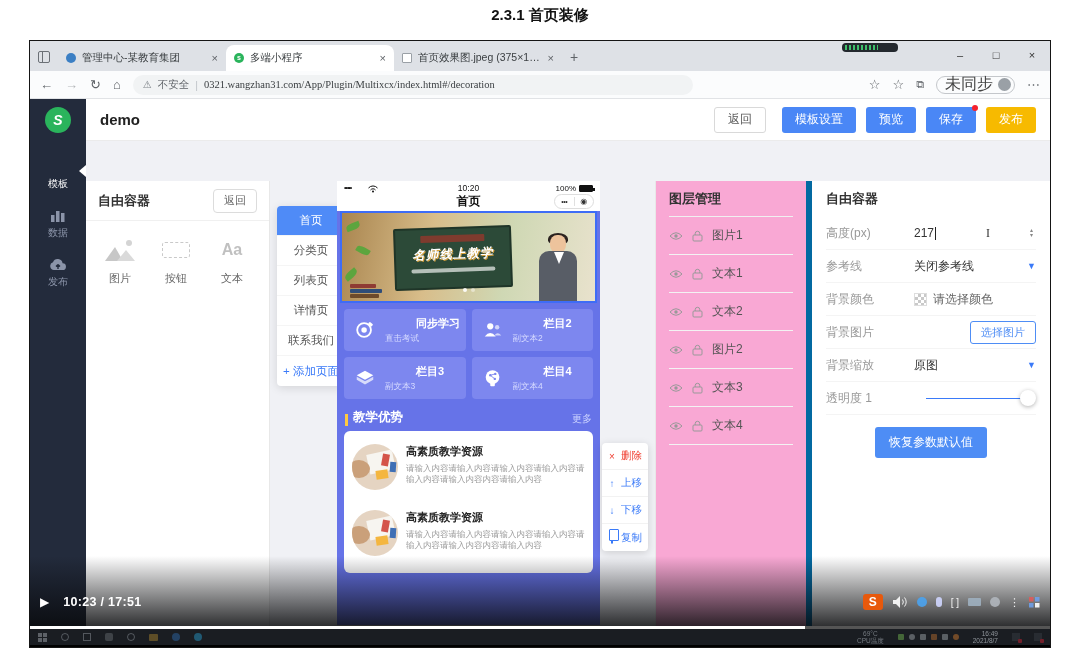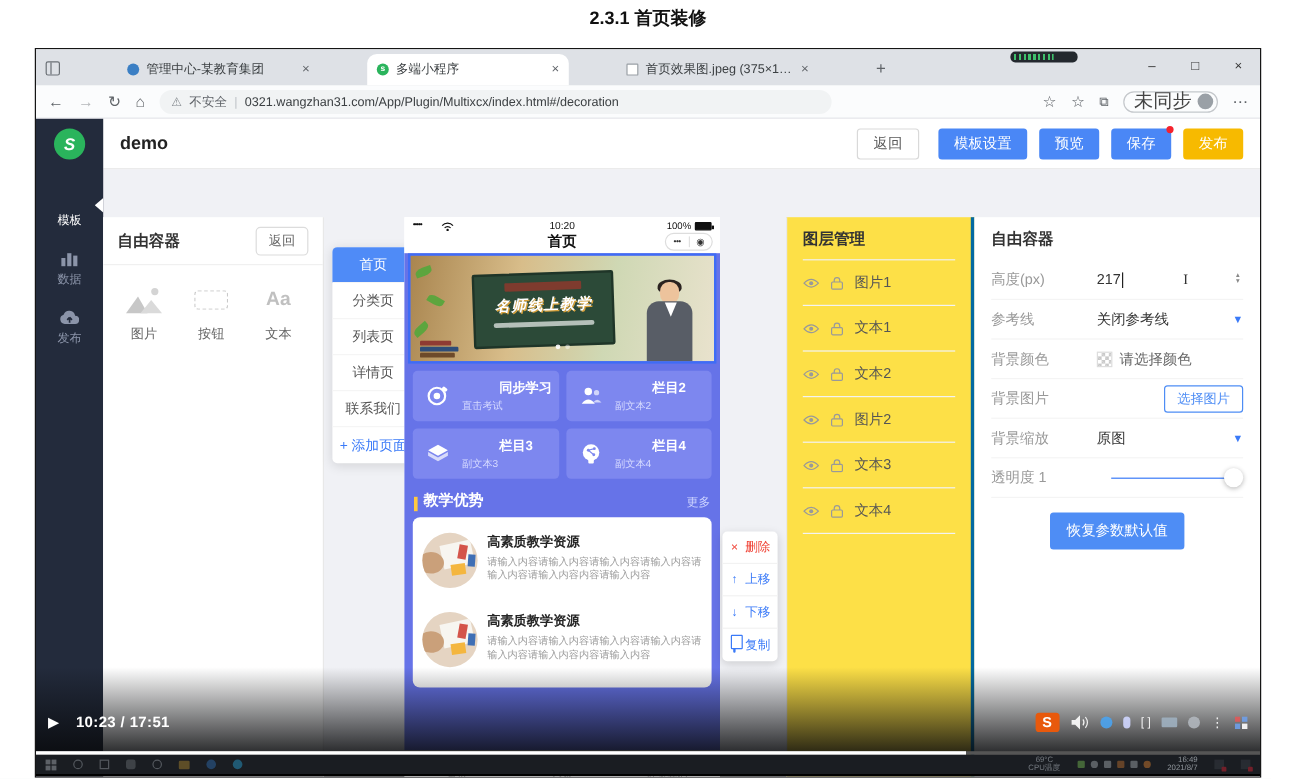--- a/index.html
+++ b/index.html
@@ -3,42 +3,42 @@
 <meta charset="utf-8">
 <style>
   * { margin:0; padding:0; box-sizing:border-box; }
   body { width:1080px; height:649px; background:#fff; font-family:"Liberation Sans", sans-serif; position:relative; overflow:hidden; }
 
   .doc-title { position:absolute; top:6px; left:0; width:100%; text-align:center; font-size:15px; font-weight:bold; color:#111; }
 
   .video { position:absolute; left:29px; top:40px; width:1022px; height:608px; border:1px solid #151515; background:#f0f1f5; overflow:hidden; }
 
   
-  .tabstrip { height:30px; background:#dee1e6; display:flex; align-items:flex-end; padding-left:6px; position:relative;gap:40px; }
+  .tabstrip { height:30px; background:#dee1e6; display:flex; align-items:flex-end; padding-left:6px; position:relative; }
   .tabsearch { width:12px; height:12px; border:1px solid #6b7076; border-radius:2px; margin:0 8px 8px 2px; position:relative; }
   .tabsearch::after { content:''; position:absolute; left:3px; top:0; bottom:0; width:1px; background:#6b7076; }
   .tab { width:168px; height:26px; display:flex; align-items:center; gap:6px; padding:0 8px; font-size:10.5px; color:#3c4043; border-radius:8px 8px 0 0; }
   .tab.active { background:#fff; }
   .tab-label { flex:1; white-space:nowrap; overflow:hidden; text-overflow:ellipsis; }
   .tab-close { color:#5f6368; font-size:11px; }
   .fav { width:10px; height:10px; border-radius:50%; flex:0 0 auto; }
   .fav1 { background:#3b7fc4; }
   .fav2 { background:#2ab45c; color:#fff; font-size:7px; line-height:10px; text-align:center; font-weight:bold; }
   .fav3 { border-radius:1px; background:#fff; border:1px solid #9aa0a6; }
   .newtab { font-size:14px; color:#5f6368; margin:0 0 6px 8px; }
   .recpill { position:absolute; right:152px; top:2px; width:56px; height:9px; border-radius:4px; background:#23282e; overflow:hidden; }
   .recpill::after { content:''; position:absolute; left:3px; top:2px; right:20px; bottom:2px;
     background:repeating-linear-gradient(90deg,#3fc06c 0 2px,transparent 2px 4px); }
   .wincontrols { position:absolute; right:0; top:0; height:28px; display:flex; }
   .winbtn { width:36px; text-align:center; line-height:28px; font-size:11px; color:#333; }
 
   .navbar { height:28px; background:#fbfcfd; border-bottom:1px solid #e1e3e6; display:flex; align-items:center; padding:0 10px; gap:12px; }
   .navico { color:#5f6368; font-size:13px; }
   .addr { flex:1; height:20px; background:#f1f3f4; border-radius:10px; display:flex; align-items:center; padding:0 10px; gap:6px; font-size:10.5px; color:#5f6368; max-width:560px; }
-  .addr .url { color:#3c4043; white-space:nowrap; overflow:hidden; }
+  .addr .url { color:#3c4043; white-space:nowrap; overflow:hidden;font-family:Liberation Serif, serif; }
   .addr .warn { font-size:10px; color:#80868b; }
   .navright { display:flex; align-items:center; gap:12px; margin-left:auto; }
   .syncpill { height:18px; border:1px solid #c4c7cb; border-radius:10px; display:flex; align-items:center; gap:5px; padding:0 3px 0 8px; font-size:16px; color:#444; }
   .avatar { width:13px; height:13px; border-radius:50%; background:#9aa0a6; }
 
   
   .workspace { display:flex; height:548px; }
   .side { width:56px; background:#232b3c; display:flex; flex-direction:column; align-items:center; position:relative; flex:0 0 auto; }
   .logo { width:26px; height:26px; border-radius:50%; background:#2ab45c; color:#fff; font-weight:bold; font-size:14px; text-align:center; line-height:26px; margin:8px 0 18px; font-style:italic; }
   .sideitem { width:100%; text-align:center; padding:9px 0; font-size:10px; color:#8b94a9; position:relative; }
@@ -142,21 +142,21 @@
   
   .ctx { position:absolute; left:516px; top:262px; width:46px; background:#fff; border-radius:4px; box-shadow:0 2px 8px rgba(0,0,0,.15); }
   .ctx-item { height:27px; display:flex; align-items:center; padding:0 5px; gap:4px; font-size:10.5px; color:#3a7af8; border-bottom:1px solid #f2f2f2; }
   .ctx-item:last-child { border-bottom:none; }
   .ctx-item.danger { color:#f04134; }
   .ctx-ic { font-size:10px; width:10px; text-align:center; }
   .ico-copy { width:8px; height:10px; border:1px solid #3a7af8; border-radius:1px; position:relative; }
   .ico-copy::before { content:''; position:absolute; left:-3px; top:-3px; width:8px; height:10px; border:1px solid #3a7af8; border-radius:1px; background:#fff; }
 
   
-  .layers { position:absolute; left:569px; top:0; bottom:0; width:157px; background:#fde047; border-left:1px solid #e8e8e8; border-right:3px solid #0369a1; padding:0 13px; }
+  .layers { position:absolute; left:569px; top:0; bottom:0; width:157px; background:#f9a8d4; border-left:1px solid #e8e8e8; border-right:6px solid #0369a1; padding:0 13px; }
   .layers .lp-title { height:36px; line-height:36px; font-size:13px; font-weight:bold; color:#333; border-bottom:1px solid #f0f0f0; }
   .layer-row { height:38px; display:flex; align-items:center; gap:9px; font-size:12px; color:#555; border-bottom:1px solid #f3f3f3; }
 
   
   .settings { position:absolute; left:726px; top:0; right:0; bottom:0; background:#fff; padding:0 14px; }
   .settings .sp-title { height:36px; line-height:36px; font-size:13px; font-weight:bold; color:#333; }
   .set-row { height:33px; display:flex; align-items:center; border-bottom:1px solid #f4f4f4; position:relative; }
   .set-row .lbl { width:88px; font-size:12px; color:#999; flex:0 0 auto; }
   .set-row .val { font-size:12px; color:#333; }
   .caret { display:inline-block; width:1px; height:13px; background:#222; vertical-align:middle; margin-left:1px; }

